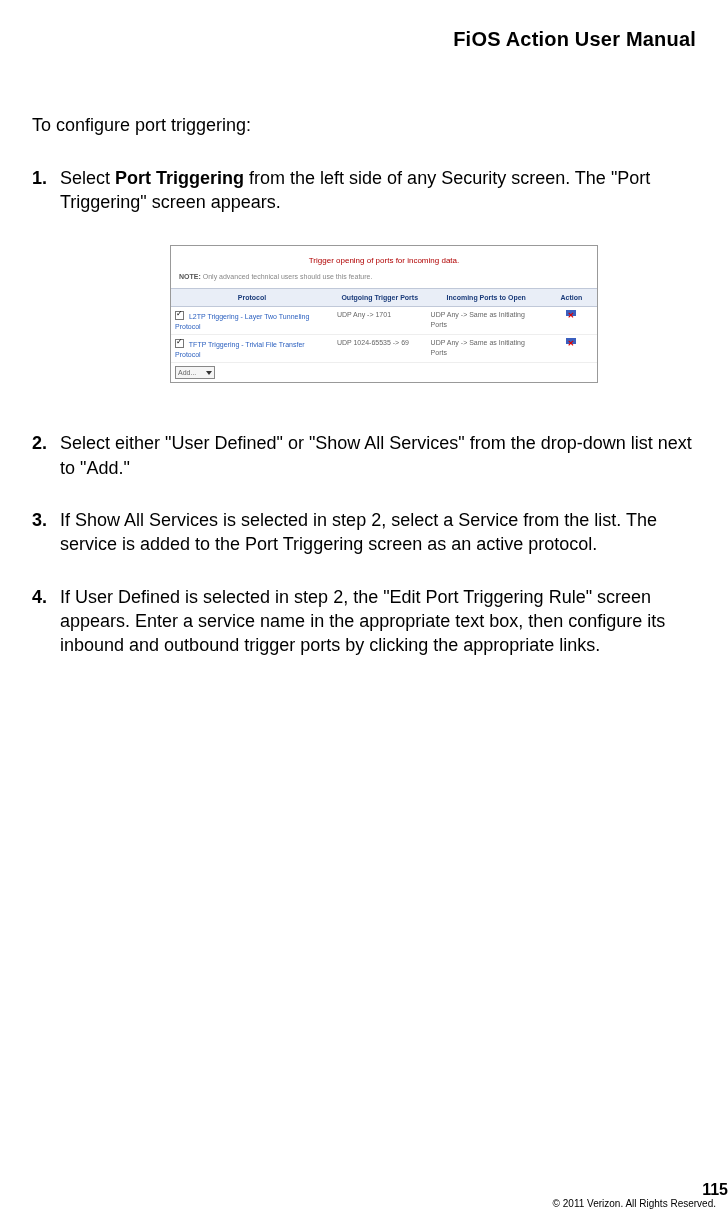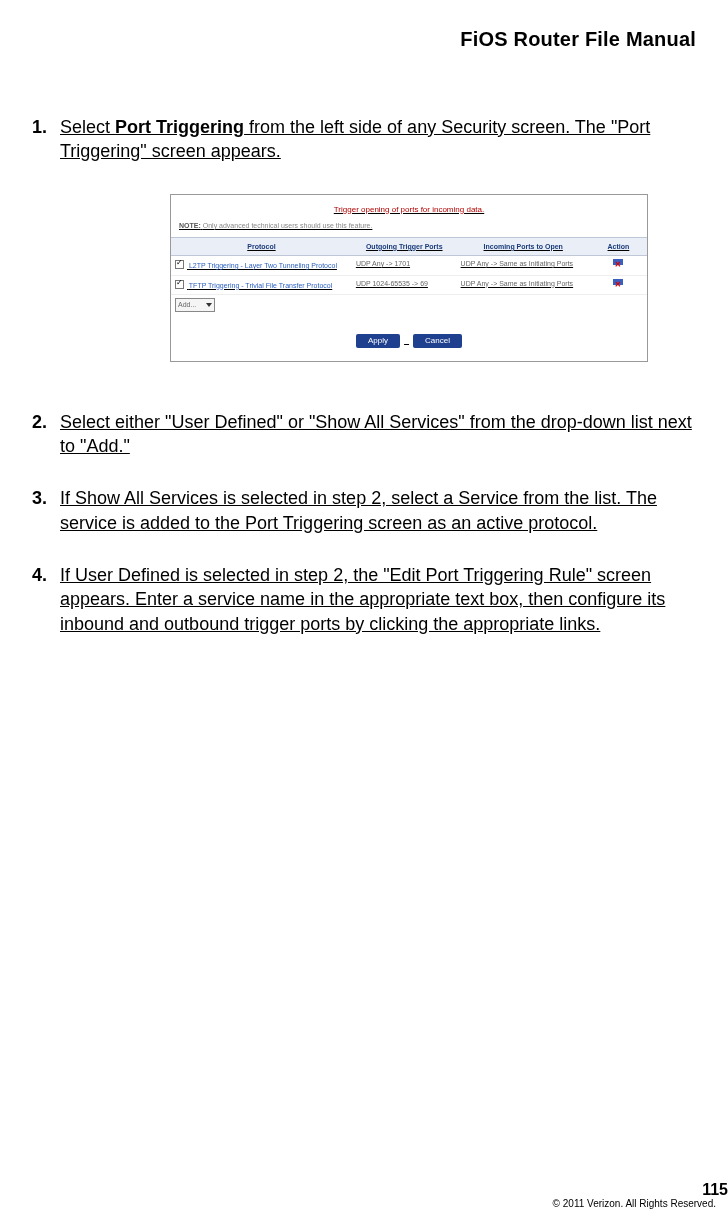--- a/index.html
+++ b/index.html
@@ -25,41 +25,40 @@
     left: 32px;
     right: 32px;
   }
   .intro {
     font-size: 18px;
     margin-bottom: 30px;
   }
   ol.steps {
     list-style: none;
     counter-reset: step;
-    text-decoration: underline;
   }
   ol.steps > li {
     font-size: 18px;
     line-height: 1.35;
     margin-bottom: 28px;
     padding-left: 28px;
     position: relative;
   }
   ol.steps > li::before {
     counter-increment: step;
     content: counter(step) ".";
     position: absolute;
     left: 0;
     font-weight: 700;
   }
   .bold { font-weight: 700; }
 
   
   .figure {
-    width: 478px;
+    width: 428px;
     margin: 30px 0 48px 110px;
     border: 1px solid #999;
     background: #fff;
     font-family: Verdana, Arial, sans-serif;
   }
   .fig-caption {
     text-align: center;
     color: #b00000;
     font-size: 8px;
     padding: 10px 0 6px;
@@ -162,23 +161,24 @@
     bottom: 18px;
     right: 12px;
     font-size: 10px;
     color: #000;
     margin-top: 15px;
   }
 </style>
 </head>
 <body>
 
-<div class="header-title">FiOS Router File Manual</div>
+<div class="header-title">FiOS Action User Manual</div>
 
 <div class="content">
+  <p class="intro">To configure port triggering:</p>
 
   <ol class="steps">
     <li>
       <span>Select </span><span class="bold">Port Triggering</span><span> from the left side of any Security screen. The "Port Triggering" screen appears.</span>
 
       <div class="figure">
         <div class="fig-caption">Trigger opening of ports for incoming data.</div>
         <div class="fig-note">
           <b>NOTE:</b>
           <span>Only advanced technical users should use this feature.</span>
@@ -214,24 +214,20 @@
             <tr class="fig-addrow">
               <td colspan="4">
                 <span class="fig-select">
                   <span>Add...</span>
                   <span class="arrow"></span>
                 </span>
               </td>
             </tr>
           </tbody>
         </table>
-        <div class="fig-buttons">
-          <span class="fig-btn">Apply</span>
-          <span class="fig-btn">Cancel</span>
-        </div>
       </div>
     </li>
     <li>Select either "User Defined" or "Show All Services" from the drop-down list next to "Add."</li>
     <li>If Show All Services is selected in step 2, select a Service from the list. The service is added to the Port Triggering screen as an active protocol.</li>
     <li>If User Defined is selected in step 2, the "Edit Port Triggering Rule" screen appears. Enter a service name in the appropriate text box, then configure its inbound and outbound trigger ports by clicking the appropriate links.</li>
   </ol>
 </div>
 
 <div class="page-number">115</div>
 <div class="copyright">© 2011 Verizon. All Rights Reserved.</div>

